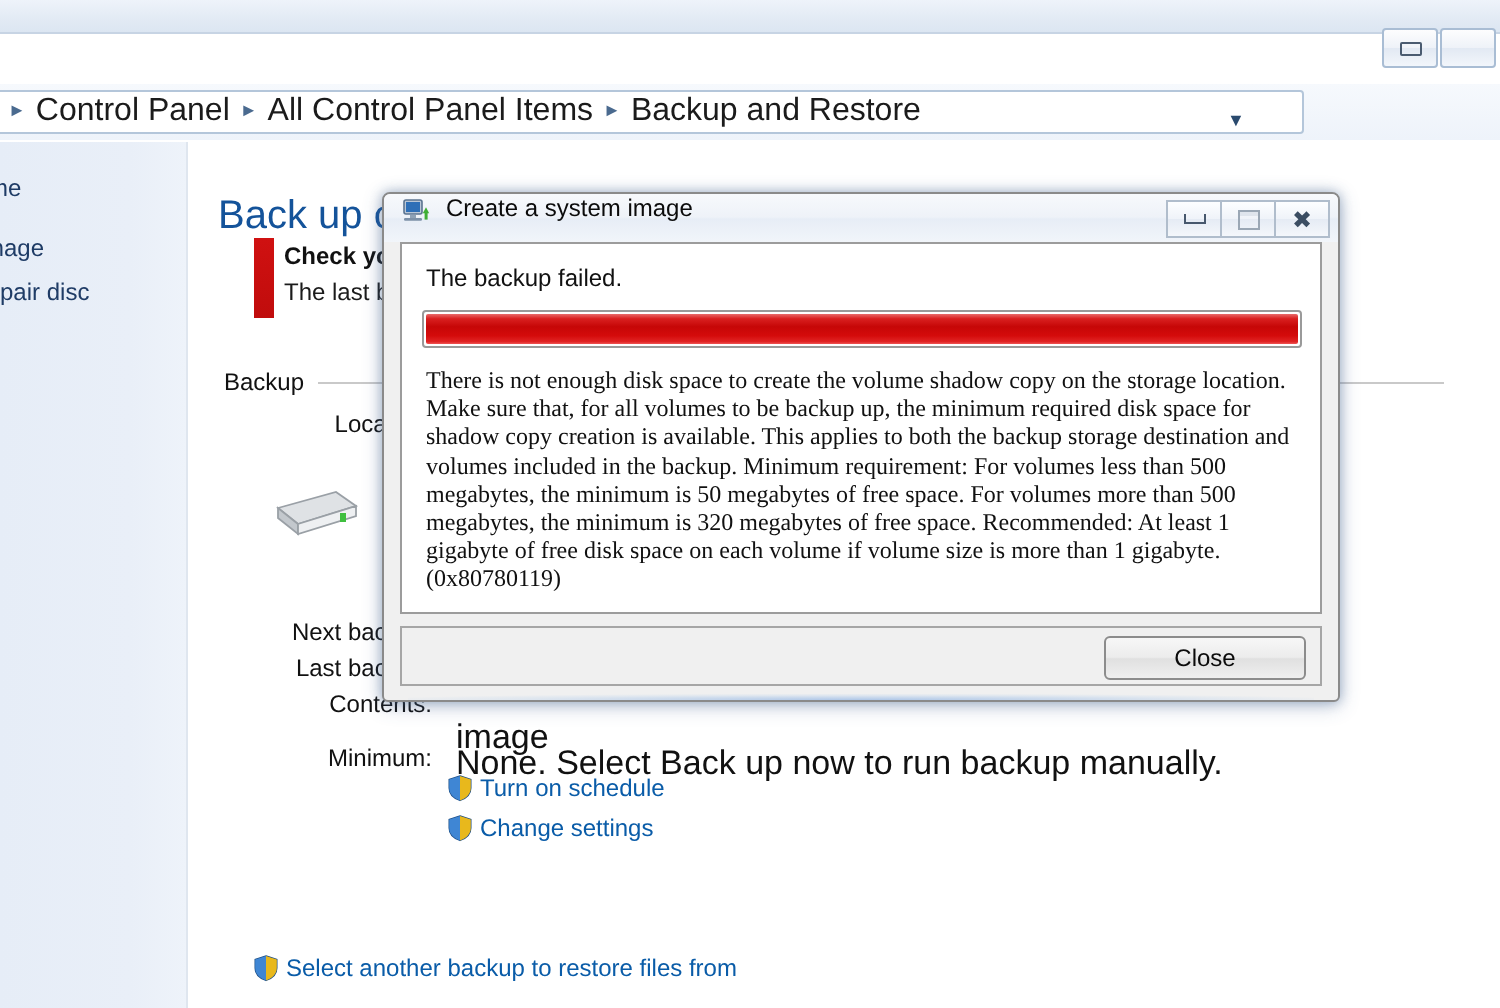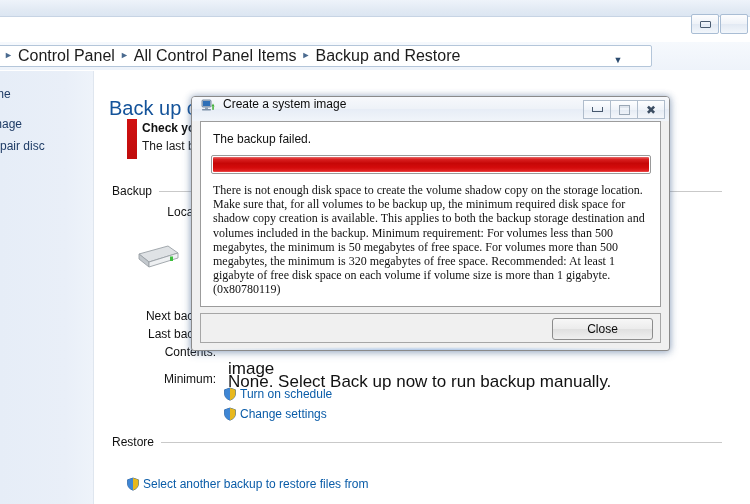--- a/index.html
+++ b/index.html
@@ -460,24 +460,20 @@
 
       <div class="shield-link" style="left:129px; top:336px;">
         <svg width="14" height="14" viewBox="0 0 14 14">
           <path d="M7 1 L12.4 2.8 V7 C12.4 10 10 12.2 7 13.2 C4 12.2 1.6 10 1.6 7 V2.8 Z" fill="#2f6fb5" stroke="#1d4e85" stroke-width="0.7"></path>
           <path d="M7 1 L12.4 2.8 V7 C12.4 10 10 12.2 7 13.2 Z" fill="#e8b81c"></path>
           <path d="M1.6 2.8 L7 1 V13.2 C4 12.2 1.6 10 1.6 7 Z" fill="#3f86d4"></path>
         </svg>
         <span class="txt">Change settings</span>
       </div>
 
-      <div class="sec-head sec-restore">
-        <span class="lbl">Restore</span>
-        <span class="rule"></span>
-      </div>
 
 
       <div class="shield-link" style="left:32px; top:406px;">
         <svg width="14" height="14" viewBox="0 0 14 14">
           <path d="M7 1 L12.4 2.8 V7 C12.4 10 10 12.2 7 13.2 C4 12.2 1.6 10 1.6 7 V2.8 Z" fill="#2f6fb5" stroke="#1d4e85" stroke-width="0.7"></path>
           <path d="M7 1 L12.4 2.8 V7 C12.4 10 10 12.2 7 13.2 Z" fill="#e8b81c"></path>
           <path d="M1.6 2.8 L7 1 V13.2 C4 12.2 1.6 10 1.6 7 Z" fill="#3f86d4"></path>
         </svg>
         <span class="txt">Select another backup to restore files from</span>
       </div>

